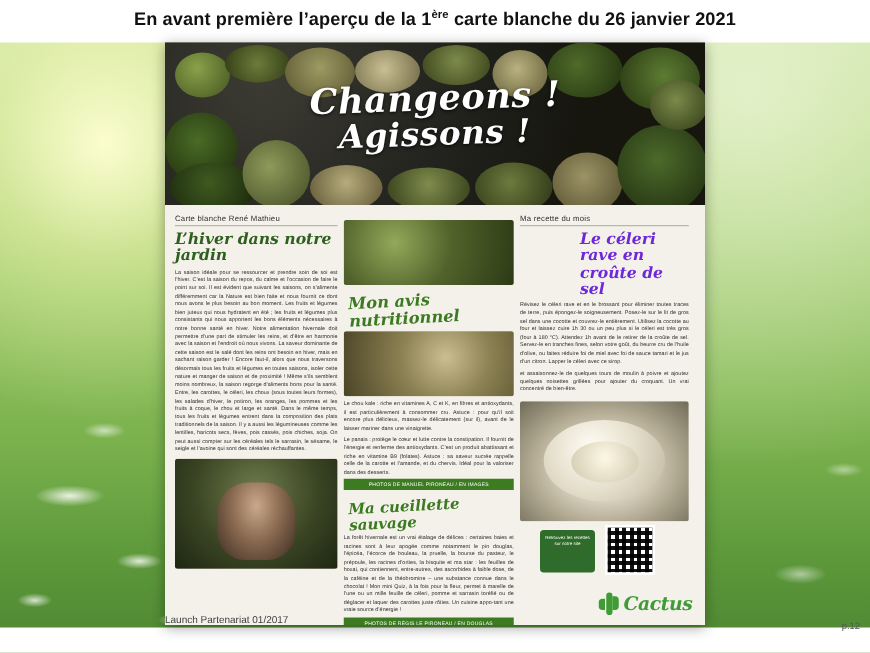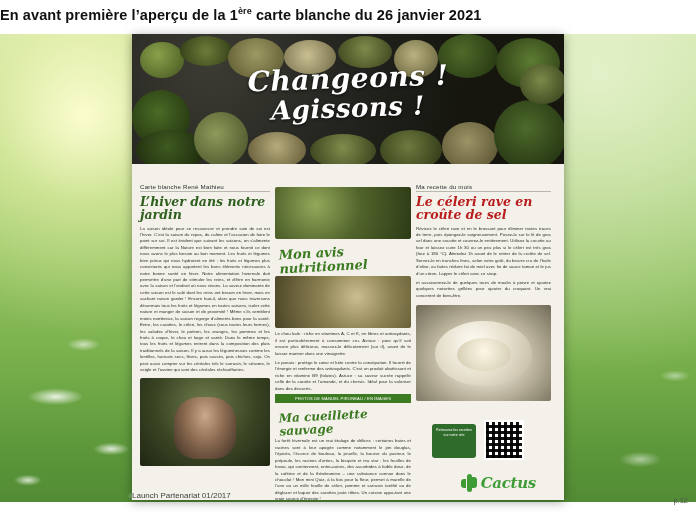--- a/index.html
+++ b/index.html
@@ -29,21 +29,21 @@
       radial-gradient(ellipse 22px 8px at 97% 72%, rgba(255,255,255,0.45) 0%, rgba(255,255,255,0) 70%);
   }
   .bg-white-top{
     position:absolute;left:0;top:0;width:696px;height:34px;background:#ffffff;
   }
   .bg-white-bottom{
     position:absolute;left:0;bottom:0;width:696px;height:20px;background:#ffffff;
   }
   
   .slide-title{
-    position:absolute;left:0;top:6px;width:696px;
+    position:absolute;left:0;top:6px;width:696px;text-align:center;
     font-size:14.5px;font-weight:bold;color:#111;letter-spacing:.1px;
   }
   .slide-title sup{font-size:9px;vertical-align:super;}
   
   .footer-left{
     position:absolute;left:132px;bottom:22px;font-size:8px;color:#3f3f3f;
   }
   .page-num{
     position:absolute;right:8px;bottom:17px;font-size:7.5px;color:#555;
   }
@@ -84,37 +84,37 @@
   .hero-script{
     position:absolute;left:0;top:30px;width:432px;text-align:center;
     color:#ffffff;font-family:"DejaVu Serif", serif;font-style:italic;
     font-weight:bold;line-height:1.05;
     text-shadow:0 1px 3px rgba(0,0,0,.8);
   }
   .hero-script .l1{font-size:28px;letter-spacing:.5px;display:block;transform:rotate(-2deg);}
   .hero-script .l2{font-size:26px;letter-spacing:.5px;display:block;transform:rotate(-2deg);margin-top:2px;}
   
   .cols{
-    position:absolute;left:0;top:143px;width:432px;height:336px;
+    position:absolute;left:0;top:132px;width:432px;height:336px;
     padding:6px 8px 0 8px;box-sizing:border-box;
     display:flex;gap:5px;
   }
   .col{position:relative;}
   .col-a{width:130px;}
   .col-b{width:136px;}
   .col-c{width:135px;}
   .kicker{
     font-size:6.2px;color:#2d2d2d;letter-spacing:.2px;margin-bottom:1px;
     border-bottom:1px solid #b9b6ab;padding-bottom:1px;
   }
   .headline{
     font-family:"DejaVu Serif", serif;font-style:italic;font-weight:bold;
     color:#2f5f1f;font-size:12.5px;line-height:1.06;margin:3px 0 4px 0;
   }
-  .headline.dark{color:#b91c1c;}
+  .headline.dark{color:#6d28d9;margin-left:48px;}
   .body-text{
     font-size:4.3px;line-height:1.5;color:#2a2a2a;text-align:justify;
     letter-spacing:.05px;
   }
   .script-head{
     font-family:"DejaVu Serif", serif;font-style:italic;font-weight:bold;
     color:#3c7a22;font-size:13px;line-height:1.05;transform:rotate(-3deg);
     margin:6px 0 4px 4px;
   }
   .script-head.small{font-size:12px;}
@@ -169,21 +169,21 @@
     line-height:1.45;padding:4px 3px;box-sizing:border-box;text-align:center;
   }
   .qr{
     position:absolute;left:352px;bottom:40px;width:36px;height:36px;
     background:
       repeating-linear-gradient(90deg,#111 0 3px,#fff 3px 6px),
       repeating-linear-gradient(0deg,#111 0 3px,#fff 3px 6px);
     background-blend-mode:multiply;border:2px solid #fff;
   }
   .cactus-logo{
-    position:absolute;right:28px;bottom:8px;display:flex;align-items:center;gap:4px;
+    position:absolute;right:10px;bottom:8px;display:flex;align-items:center;gap:4px;
   }
   .cactus-logo .mark{
     width:16px;height:18px;position:relative;
   }
   .cactus-logo .mark i{
     position:absolute;background:#3f9b35;border-radius:3px;display:block;
   }
   .cactus-logo .mark .stem{left:6px;top:0;width:5px;height:18px;}
   .cactus-logo .mark .armL{left:0;top:5px;width:5px;height:9px;border-radius:3px 0 0 3px;}
   .cactus-logo .mark .armR{left:11px;top:3px;width:5px;height:11px;border-radius:0 3px 3px 0;}

